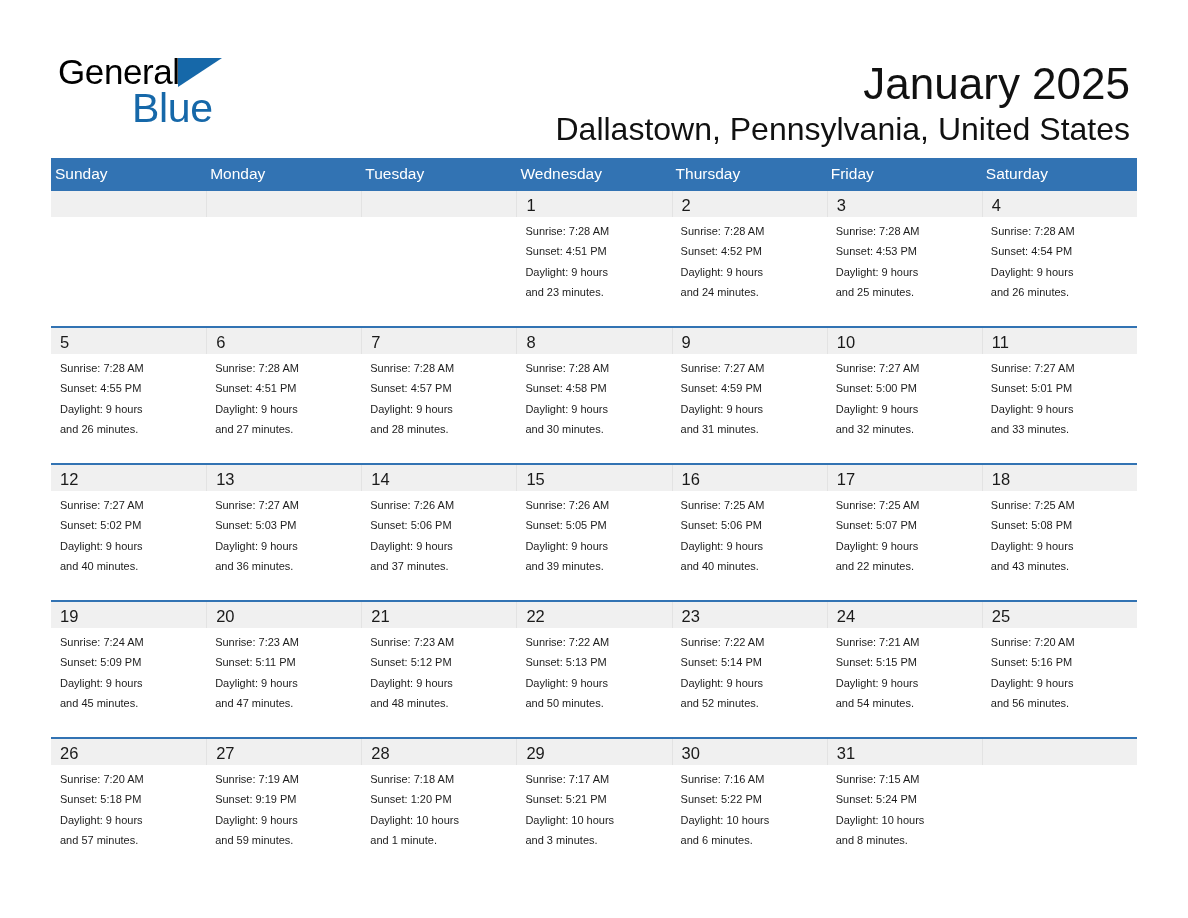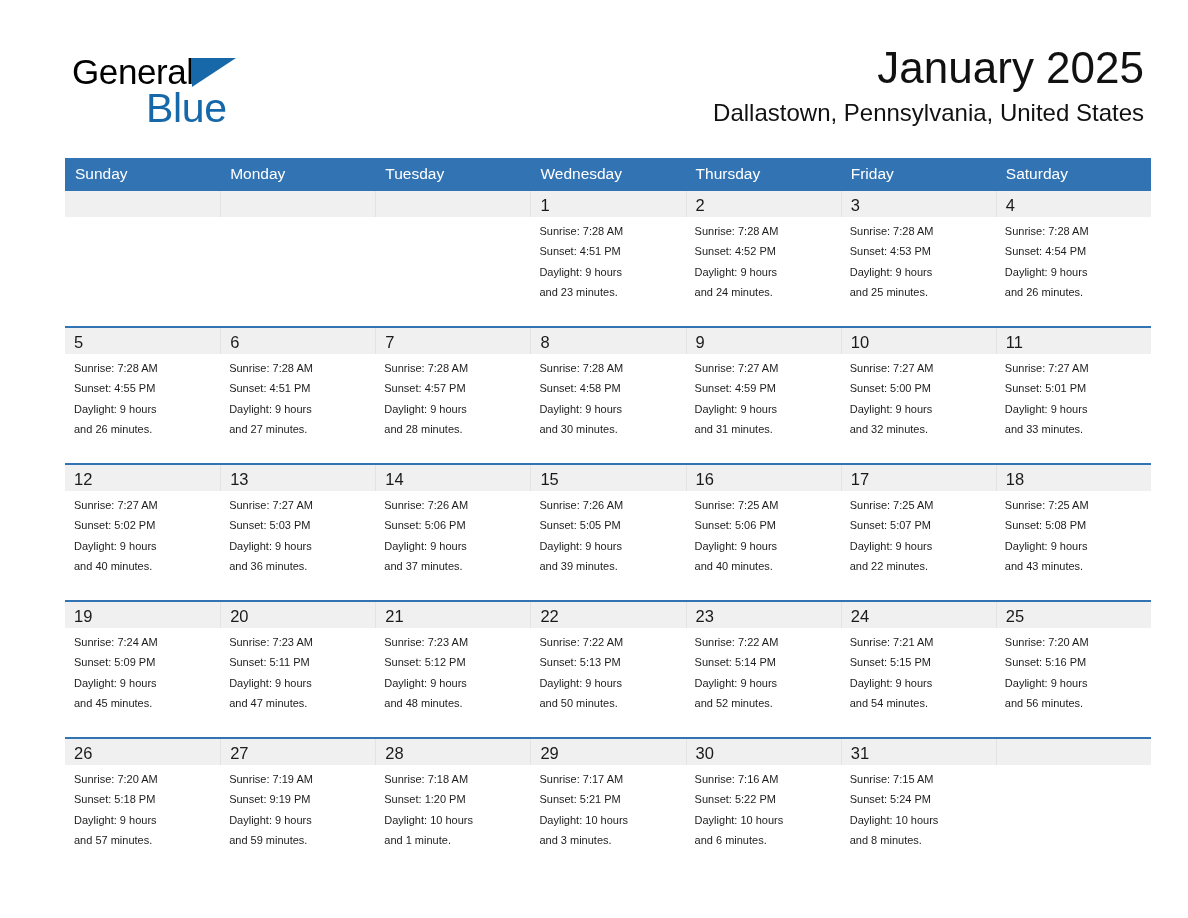--- a/index.html
+++ b/index.html
@@ -13,21 +13,20 @@
     height: 918px;
     font-family: "Liberation Sans", sans-serif;
     color: #1a1a1a;
     overflow: hidden;
   }
   .page {
     position: relative;
     width: 1056px;
     height: 918px;
     box-sizing: border-box;
-    margin-left: 14px;
   }
 
   
   .top-bar {
     position: absolute;
     left: 0;
     top: 0;
     width: 1188px;
     height: 156px;
   }
@@ -69,33 +68,33 @@
     font-size: 41px;
     font-weight: 400;
     color: #1668A9;
     line-height: 40px;
     letter-spacing: -0.3px;
   }
 
   .title-block {
     position: absolute;
     right: 58px;
-    top: 42px;
+    top: 58px;
     text-align: right;
   }
   .month-title {
     font-size: 44px;
     font-weight: 400;
     color: #111111;
     line-height: 52px;
     white-space: nowrap;
   }
   .location-title {
     margin-top: 4px;
-    font-size: 24px;
+    font-size: 32px;
     font-weight: 400;
     color: #111111;
     line-height: 30px;
     white-space: nowrap;
   }
 
   
   .calendar {
     position: absolute;
     left: 51px;
@@ -103,21 +102,21 @@
     width: 1086px;
     border-collapse: collapse;
     table-layout: fixed;
   }
   .calendar th {
     background: #3273B3;
     color: #ffffff;
     font-size: 15.5px;
     font-weight: 400;
     text-align: left;
-    padding: 7px 0 8px 10px;
+    padding: 7px 0 8px 4px;
     height: 18px;
     vertical-align: middle;
     border: none;
   }
   .calendar col { width: 155.14px; }
 
   .daycell {
     vertical-align: top;
     padding: 0;
     border: none;

